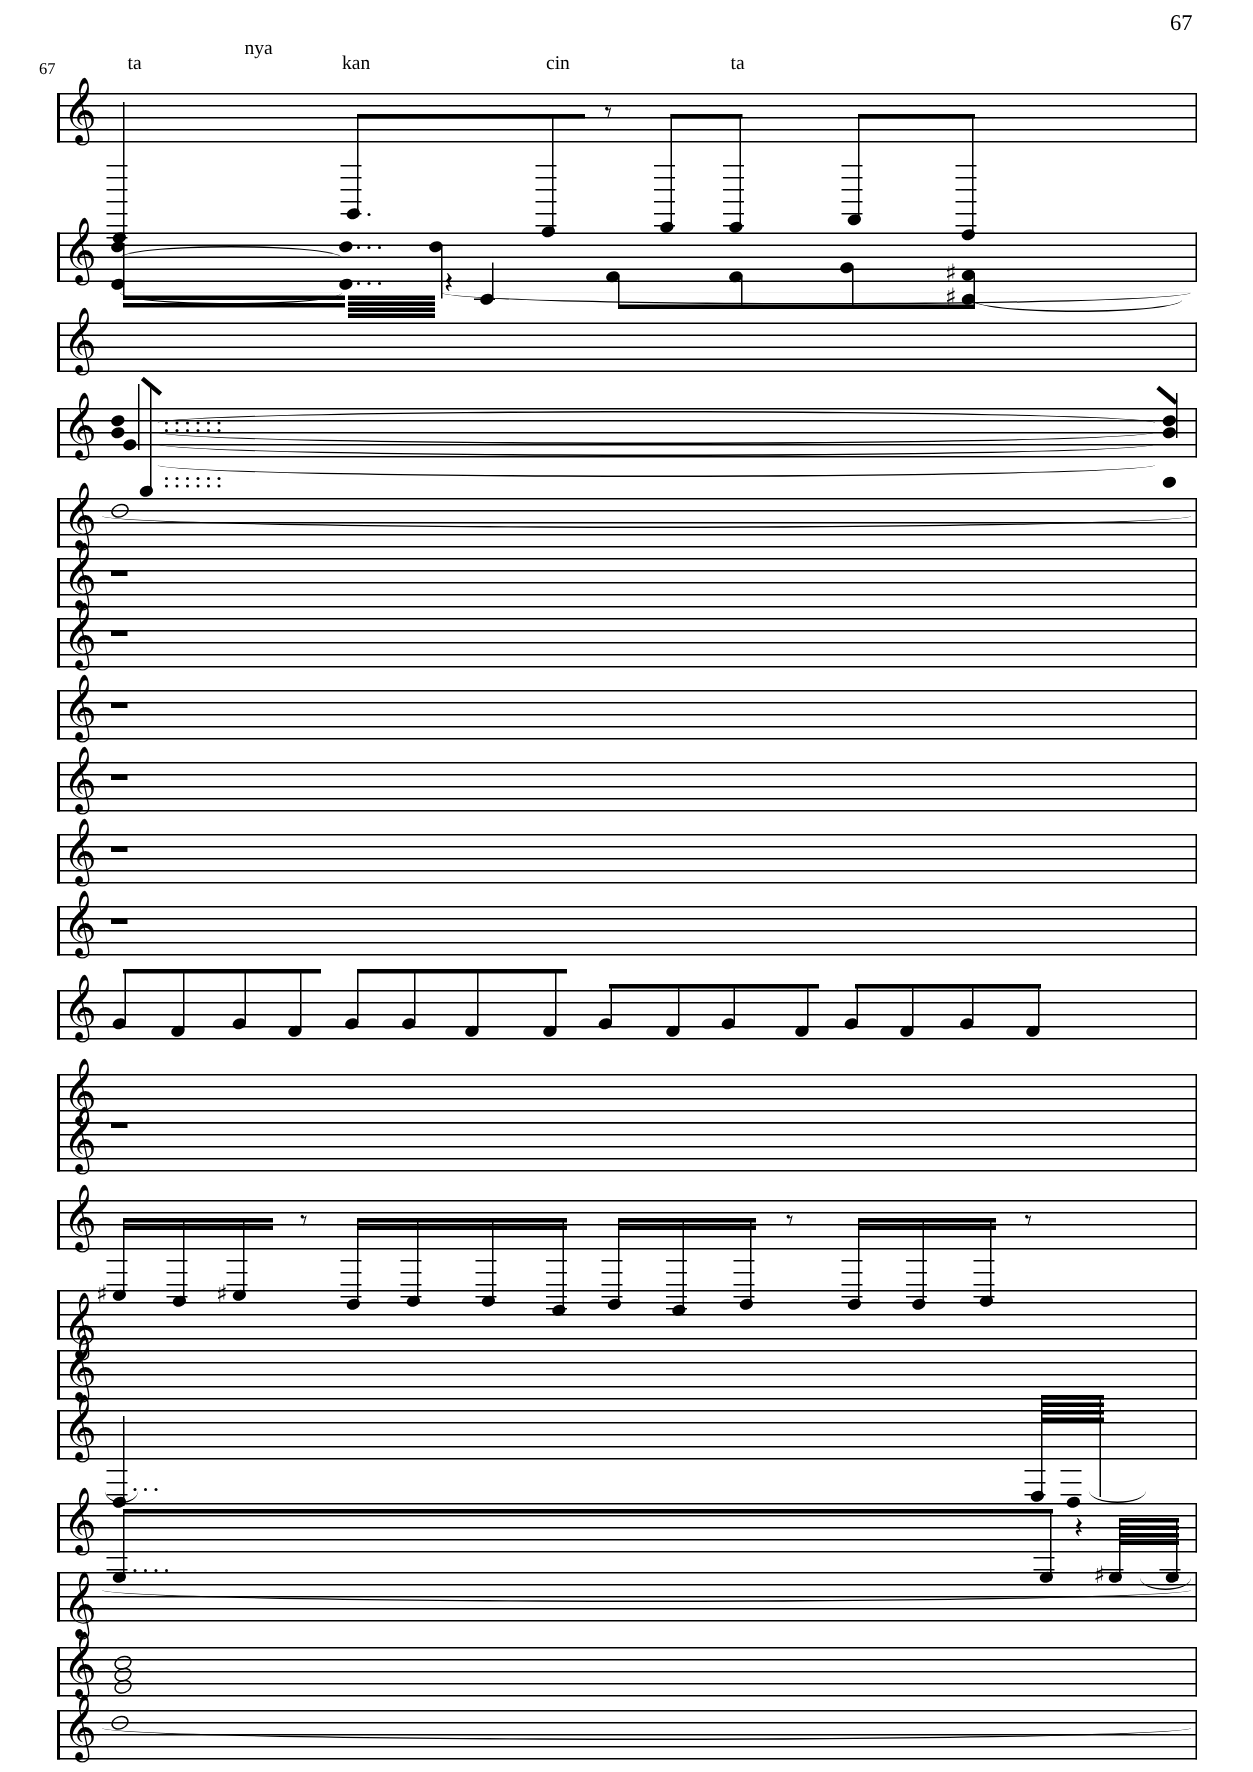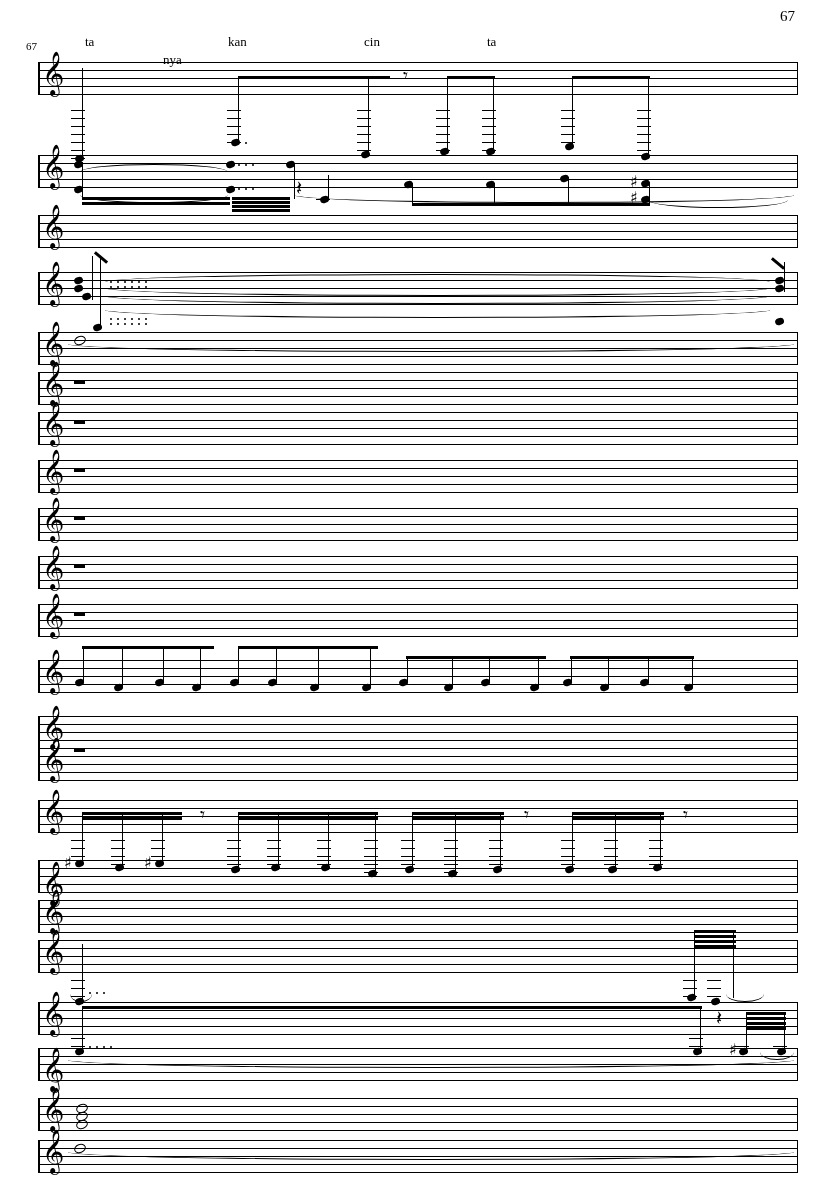--- a/index.html
+++ b/index.html
@@ -152,21 +152,21 @@
 </style>
 </head>
 <body>
 
 <div id="score-page">
 
   <div class="page-number">67</div>
   <div class="measure-number" style="left:26px; top:40px;">67</div>
 
   <div class="lyric" style="left:85px;  top:34px;">ta</div>
-  <div class="lyric" style="left:163px; top:52px;">nya</div>
+  <div class="lyric" style="left:163px; top:24px;">nya</div>
   <div class="lyric" style="left:228px; top:34px;">kan</div>
   <div class="lyric" style="left:364px; top:34px;">cin</div>
   <div class="lyric" style="left:487px; top:34px;">ta</div>
 
   <div class="staff" style="top:62px;">
     <div class="line l0"></div>
     <div class="line l1"></div>
     <div class="line l2"></div>
     <div class="line l3"></div>
     <div class="line l4"></div>

